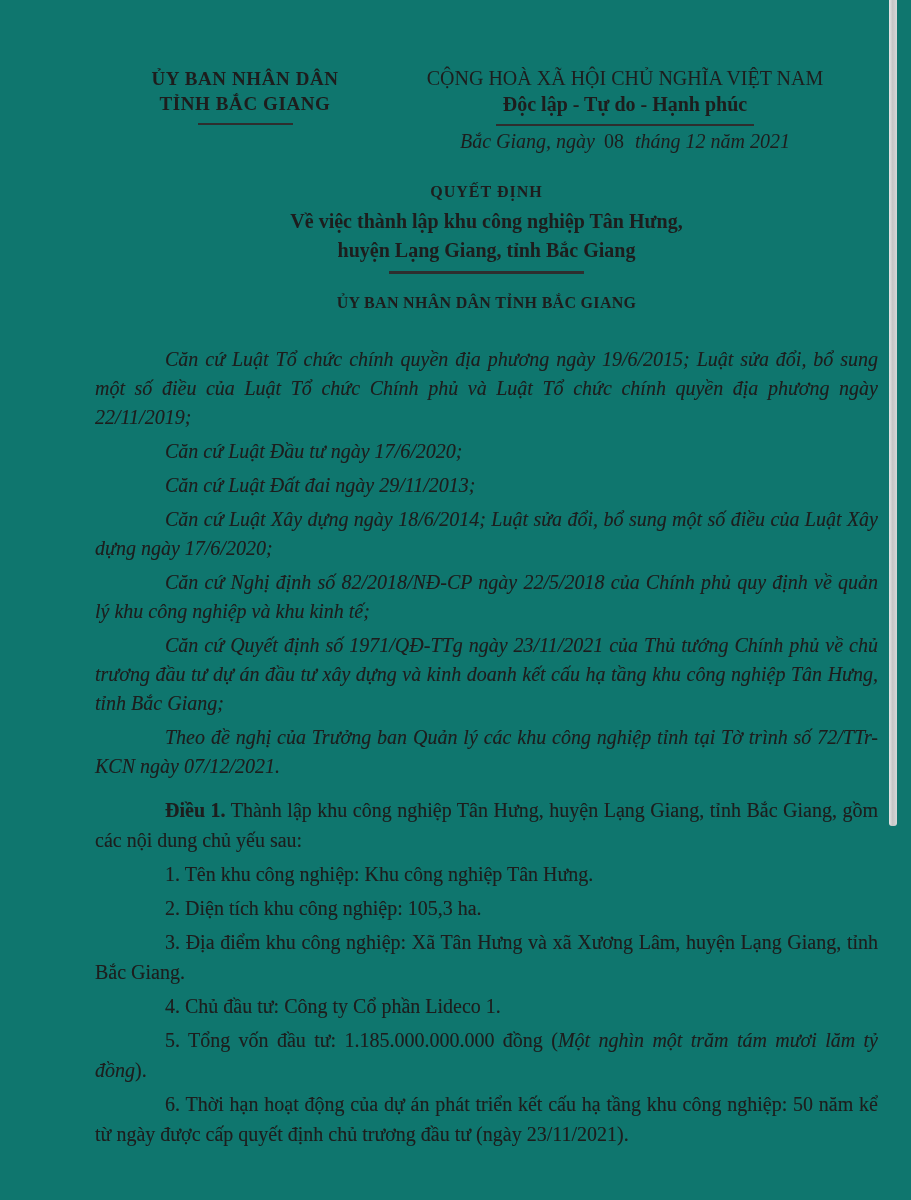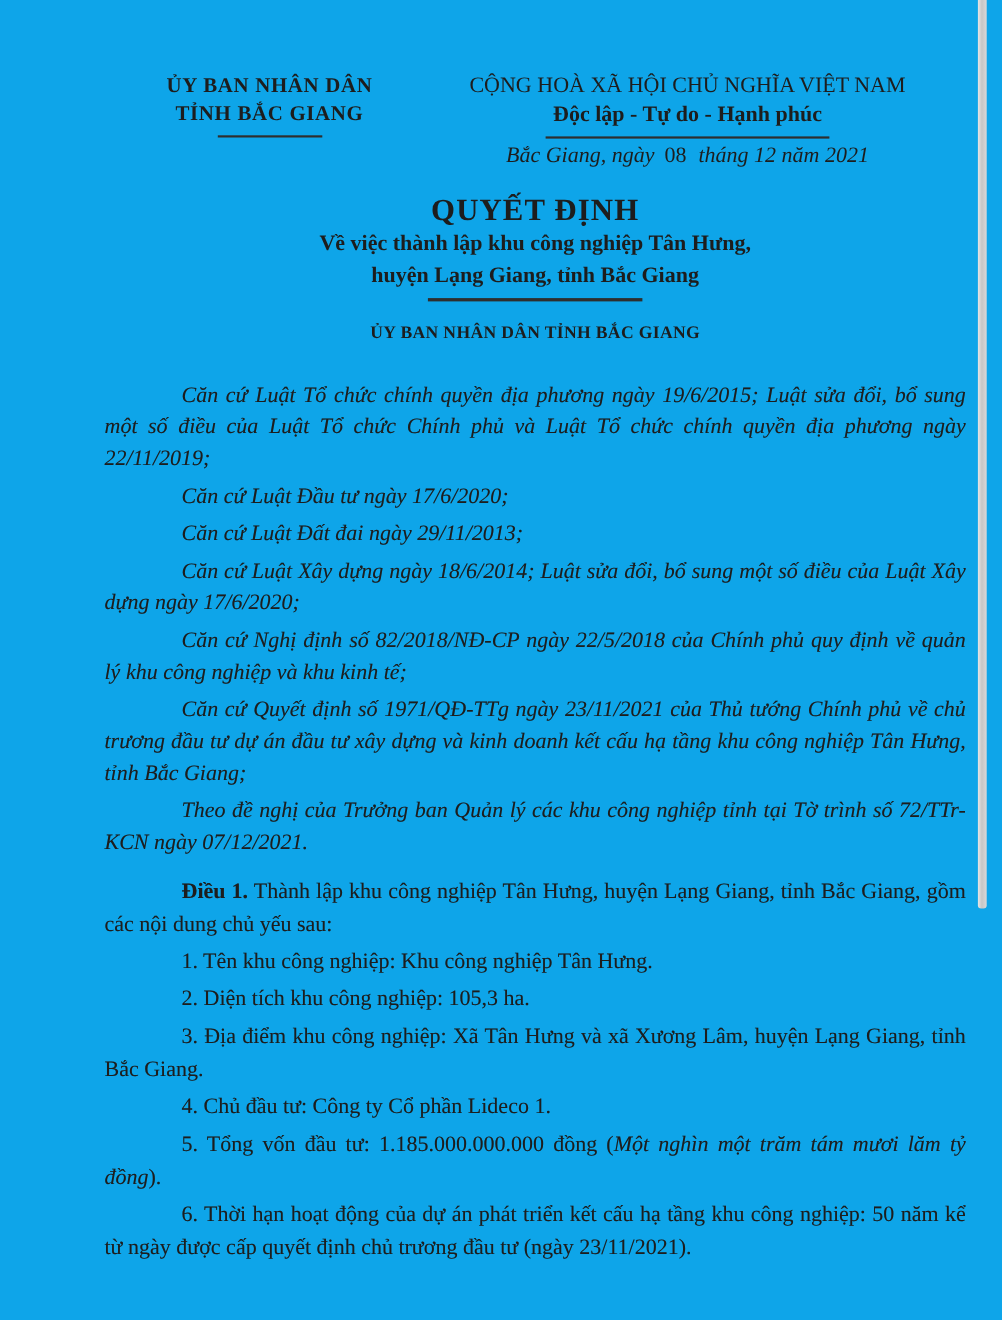--- a/index.html
+++ b/index.html
@@ -9,21 +9,21 @@
     height: 1200px;
     background: #fefefe;
     overflow: hidden;
     font-family: "Liberation Serif", "DejaVu Serif", serif;
     color: #1d1d1d;
   }
   .page {
     position: relative;
     width: 911px;
     height: 1200px;
-    background: #0ea5e9;
+    background: #0f766e;
   }
   .scan-edge {
     position: absolute;
     top: 0;
     left: 889px;
     width: 8px;
     height: 826px;
     background: linear-gradient(to right, #e6e6e6, #c6c6c6 45%, #d8d8d8);
     border-radius: 0 0 3px 3px;
   }
@@ -66,21 +66,21 @@
   .dateline {
     margin-top: 4px;
     font-style: italic;
     font-size: 20px;
     white-space: nowrap;
   }
   .dateline .day { font-style: normal; margin: 0 9px; }
   .dateline .suffix { margin-left: 2px; }
   .title-block { text-align: center; margin-top: 25px; padding: 0 33px 0 95px; }
   .decision-title {
-    font-size: 28px;
+    font-size: 16px;
     font-weight: bold;
     letter-spacing: 1px;
     line-height: 28px;
   }
   .subject {
     font-size: 20px;
     font-weight: bold;
     line-height: 28px;
     margin-top: 1px;
   }

